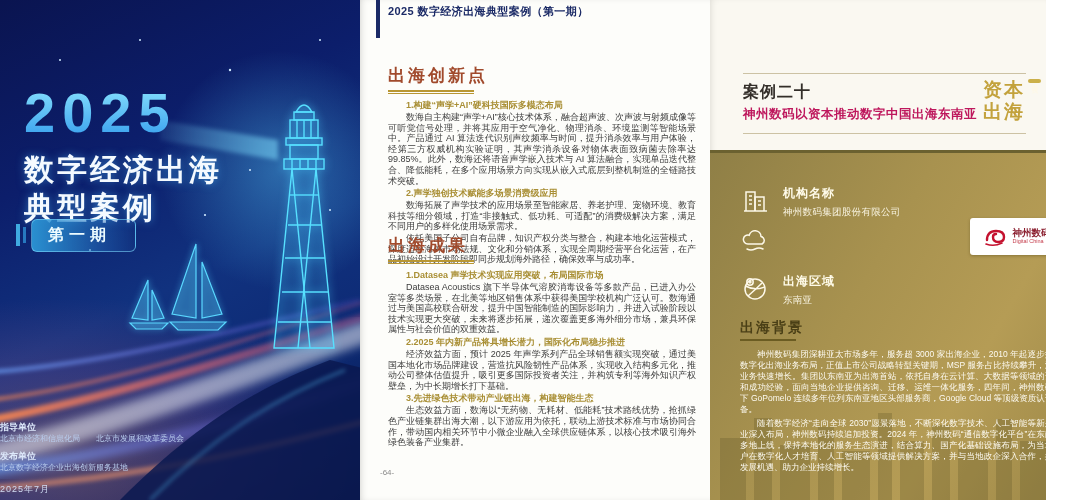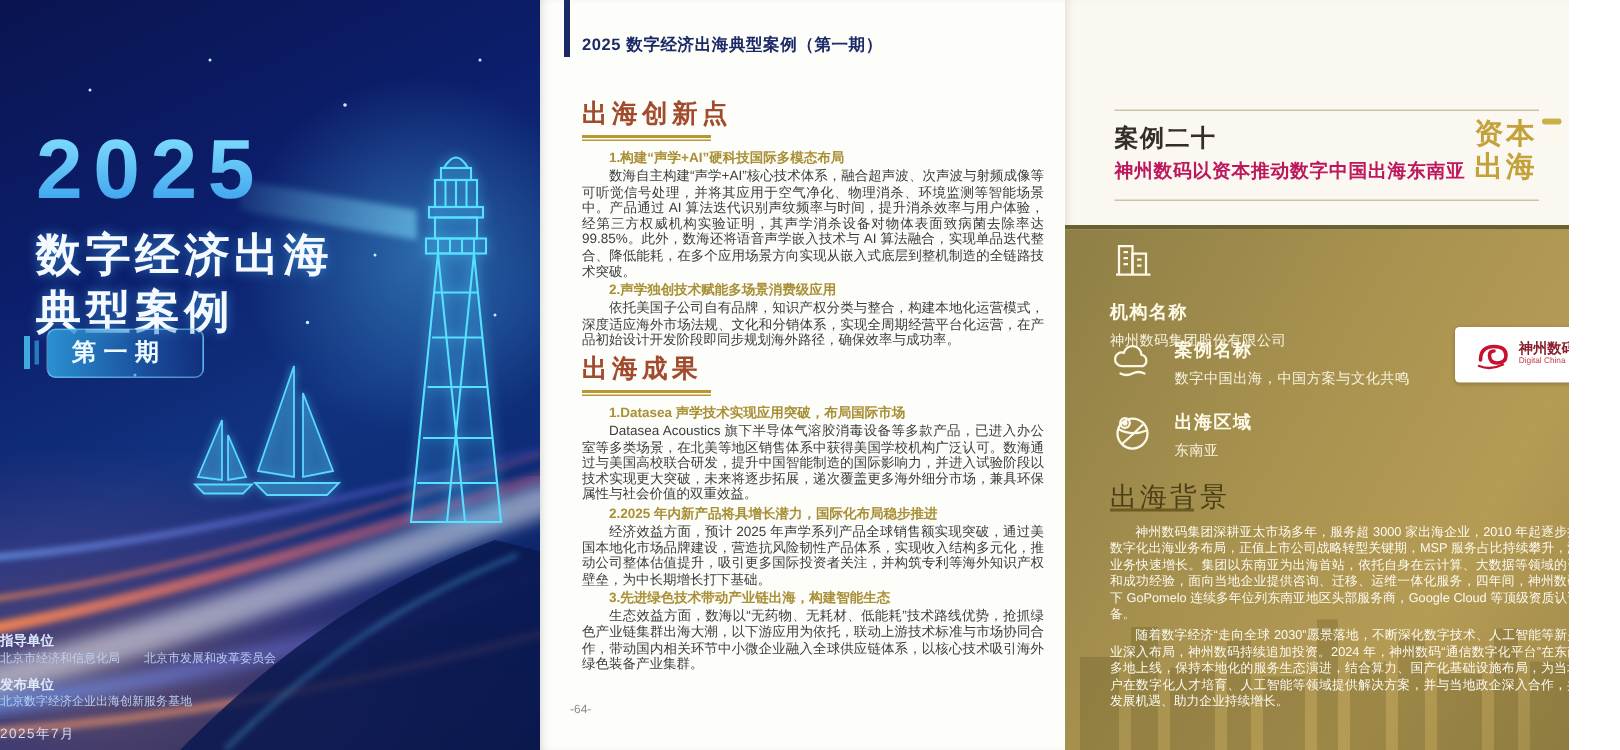--- a/index.html
+++ b/index.html
@@ -28,21 +28,21 @@
          border:1px solid rgba(130,220,255,.55);color:#ecfbff;font-size:16px;font-weight:bold;letter-spacing:5px;}
   .cover-footer{position:absolute;left:0;right:0;top:422px;text-align:left;color:#c6d6f2;}
   .cf-label{font-size:9px;font-weight:bold;color:#dde9fb;line-height:11px;}
   .cf-line{font-size:8px;line-height:11px;color:#b9cdee;}
   .cf-date{margin-top:10px;font-size:9px;color:#cfdcf4;letter-spacing:1px;}
 
   
   .mid{position:absolute;left:360px;top:0;width:350px;height:500px;background:#fdfdfa;overflow:hidden;
        box-shadow:inset 4px 0 8px -5px rgba(0,0,0,.25);}
   .mid-bar{position:absolute;left:16px;top:0;width:4px;height:38px;background:#1b2a66;}
-  .mid-header{position:absolute;left:28px;top:22px;font-size:11px;font-weight:bold;color:#1b2a66;letter-spacing:.4px;text-align:center;}
+  .mid-header{position:absolute;left:28px;top:4px;font-size:11px;font-weight:bold;color:#1b2a66;letter-spacing:.4px;text-align:center;}
   .mid-sec{position:absolute;left:28px;width:308px;}
   .sec1{top:64px;} .sec2{top:234px;}
   .sec-title{font-size:17px;font-weight:bold;color:#a14a2c;letter-spacing:3px;}
   .sec-underline{width:86px;height:1px;border-top:2px solid #b99733;border-bottom:1px solid #b99733;margin:3px 0 6px 0;}
   .item-h{font-size:9px;font-weight:bold;color:#a98f35;padding-left:18px;line-height:11px;margin-top:2px;}
   .item-b{font-size:9px;color:#3c3c3c;line-height:10.6px;text-align:justify;text-indent:2em;margin:1px 0 1px 0;}
   .page-num{position:absolute;left:20px;top:468px;font-size:8px;color:#8a8a8a;}
 
   
   .right{position:absolute;left:710px;top:0;width:336px;height:500px;background:#faf8f1;overflow:hidden;
@@ -53,29 +53,29 @@
   .case-title{position:absolute;left:33px;top:106px;font-size:12.5px;font-weight:bold;color:#be185d;letter-spacing:.5px;}
   .case-badge{position:absolute;left:273px;top:79px;display:flex;align-items:flex-start;}
   .badge-txt{font-size:19px;line-height:22px;font-weight:bold;color:#c3a23c;letter-spacing:2px;text-align:center;}
   .badge-strip{width:13px;margin-left:3px;background:#cbb04a;border-radius:2px;display:flex;align-items:center;justify-content:center;}
   .badge-strip span{writing-mode:vertical-rl;font-size:6.5px;color:#fdf8e8;letter-spacing:1px;}
 
   .gold{position:absolute;left:0;top:150px;width:370px;height:350px;overflow:hidden;border-top:3px solid #6b6130;
        background:linear-gradient(120deg,#8f7f46 0%,#a8924f 40%,#b59c55 68%,#9c8747 100%);}
   .gold .sky{position:absolute;left:0;bottom:0;}
   .info-row{position:absolute;left:30px;display:flex;gap:13px;align-items:flex-start;}
-  .ir1{top:4px;flex-direction:column;} .ir2{top:72px;} .ir3{top:120px;}
+  .ir1{top:32px;} .ir2{top:72px;} .ir3{top:120px;}
   .info-icon{width:30px;height:30px;flex:0 0 30px;}
   .info-label{font-size:12px;font-weight:bold;color:#fffbe9;letter-spacing:1px;}
   .info-value{font-size:9.5px;color:#f8f3e0;margin-top:4px;letter-spacing:.3px;}
   .logo-card{position:absolute;right:16px;top:28px;width:94px;height:37px;background:#ffffff;border-radius:3px;
        display:flex;align-items:center;justify-content:center;gap:5px;box-shadow:0 1px 3px rgba(60,50,10,.35);margin-top:37px;}
   .logo-name{font-size:9.5px;font-weight:bold;color:#8b1f2f;line-height:10px;}
   .logo-sub{font-size:5.5px;color:#c43b4a;line-height:7px;}
-  .bg-sec-title{position:absolute;left:30px;top:166px;font-size:18px;font-weight:normal;color:#4a3f16;letter-spacing:2px;text-align:right;}
+  .bg-sec-title{position:absolute;left:30px;top:166px;font-size:14px;font-weight:bold;color:#4a3f16;letter-spacing:2px;text-align:right;}
   .bg-sec-underline{position:absolute;left:30px;top:186px;width:56px;border-top:2px solid #6b5c22;}
   .bg-paras{position:absolute;left:30px;right:18px;top:196px;}
   .bg-paras p{font-size:8.5px;color:#fdfaf0;line-height:11px;text-align:justify;text-indent:2em;margin:0 0 3px 0;}
 </style>
 </head>
 <body>
 
 <div class="root">
 
   <div class="cover">
@@ -181,20 +181,21 @@
   <div class="mid">
     <div class="mid-bar"></div>
     <div class="mid-header">2025 数字经济出海典型案例（第一期）</div>
 
     <div class="mid-sec sec1">
       <div class="sec-title">出海创新点</div>
       <div class="sec-underline"></div>
       <div class="item-h">1.构建“声学+AI”硬科技国际多模态布局</div>
       <p class="item-b">数海自主构建“声学+AI”核心技术体系，融合超声波、次声波与射频成像等可听觉信号处理，并将其应用于空气净化、物理消杀、环境监测等智能场景中。产品通过 AI 算法迭代识别声纹频率与时间，提升消杀效率与用户体验，经第三方权威机构实验证明，其声学消杀设备对物体表面致病菌去除率达 99.85%。此外，数海还将语音声学嵌入技术与 AI 算法融合，实现单品迭代整合、降低能耗，在多个应用场景方向实现从嵌入式底层到整机制造的全链路技术突破。</p>
       <div class="item-h">2.声学独创技术赋能多场景消费级应用</div>
+      <p class="item-b">数海拓展了声学技术的应用场景至智能家居、养老护理、宠物环境、教育科技等细分领域，打造“非接触式、低功耗、可适配”的消费级解决方案，满足不同用户的多样化使用场景需求。</p>
       <p class="item-b">依托美国子公司自有品牌，知识产权分类与整合，构建本地化运营模式，深度适应海外市场法规、文化和分销体系，实现全周期经营平台化运营，在产品初始设计开发阶段即同步规划海外路径，确保效率与成功率。</p>
     </div>
 
     <div class="mid-sec sec2">
       <div class="sec-title">出海成果</div>
       <div class="sec-underline"></div>
       <div class="item-h">1.Datasea 声学技术实现应用突破，布局国际市场</div>
       <p class="item-b">Datasea Acoustics 旗下半导体气溶胶消毒设备等多款产品，已进入办公室等多类场景，在北美等地区销售体系中获得美国学校机构广泛认可。数海通过与美国高校联合研发，提升中国智能制造的国际影响力，并进入试验阶段以技术实现更大突破，未来将逐步拓展，递次覆盖更多海外细分市场，兼具环保属性与社会价值的双重效益。</p>
       <div class="item-h">2.2025 年内新产品将具增长潜力，国际化布局稳步推进</div>
       <p class="item-b">经济效益方面，预计 2025 年声学系列产品全球销售额实现突破，通过美国本地化市场品牌建设，营造抗风险韧性产品体系，实现收入结构多元化，推动公司整体估值提升，吸引更多国际投资者关注，并构筑专利等海外知识产权壁垒，为中长期增长打下基础。</p>
@@ -257,24 +258,20 @@
         </div>
       </div>
 
       <div class="info-row ir2">
         <svg class="info-icon" viewBox="0 0 30 30">
           <g stroke="#fdf8e8" stroke-width="1.5" fill="none" stroke-linecap="round">
             <path d="M8 19 a4.5 4.5 0 1 1 1.2 -8.8 A6 6 0 0 1 21 11.5 a4 4 0 0 1 1 7.5 Z"></path>
             <path d="M7 24 q4 2 8 0 t8 0"></path>
           </g>
         </svg>
-        <div>
-          <div class="info-label">案例名称</div>
-          <div class="info-value">数字中国出海，中国方案与文化共鸣</div>
-        </div>
       </div>
 
       <div class="info-row ir3">
         <svg class="info-icon" viewBox="0 0 30 30">
           <g stroke="#fdf8e8" stroke-width="1.5" fill="none">
             <circle cx="15" cy="16" r="10"></circle>
             <path d="M5.5 13 q9 5 19 1"></path>
             <path d="M8 23 q7 -6 14 -13"></path>
             <circle cx="10" cy="9" r="3.2"></circle>
               <circle cx="10" cy="9" r="1" fill="#fdf8e8"></circle>

